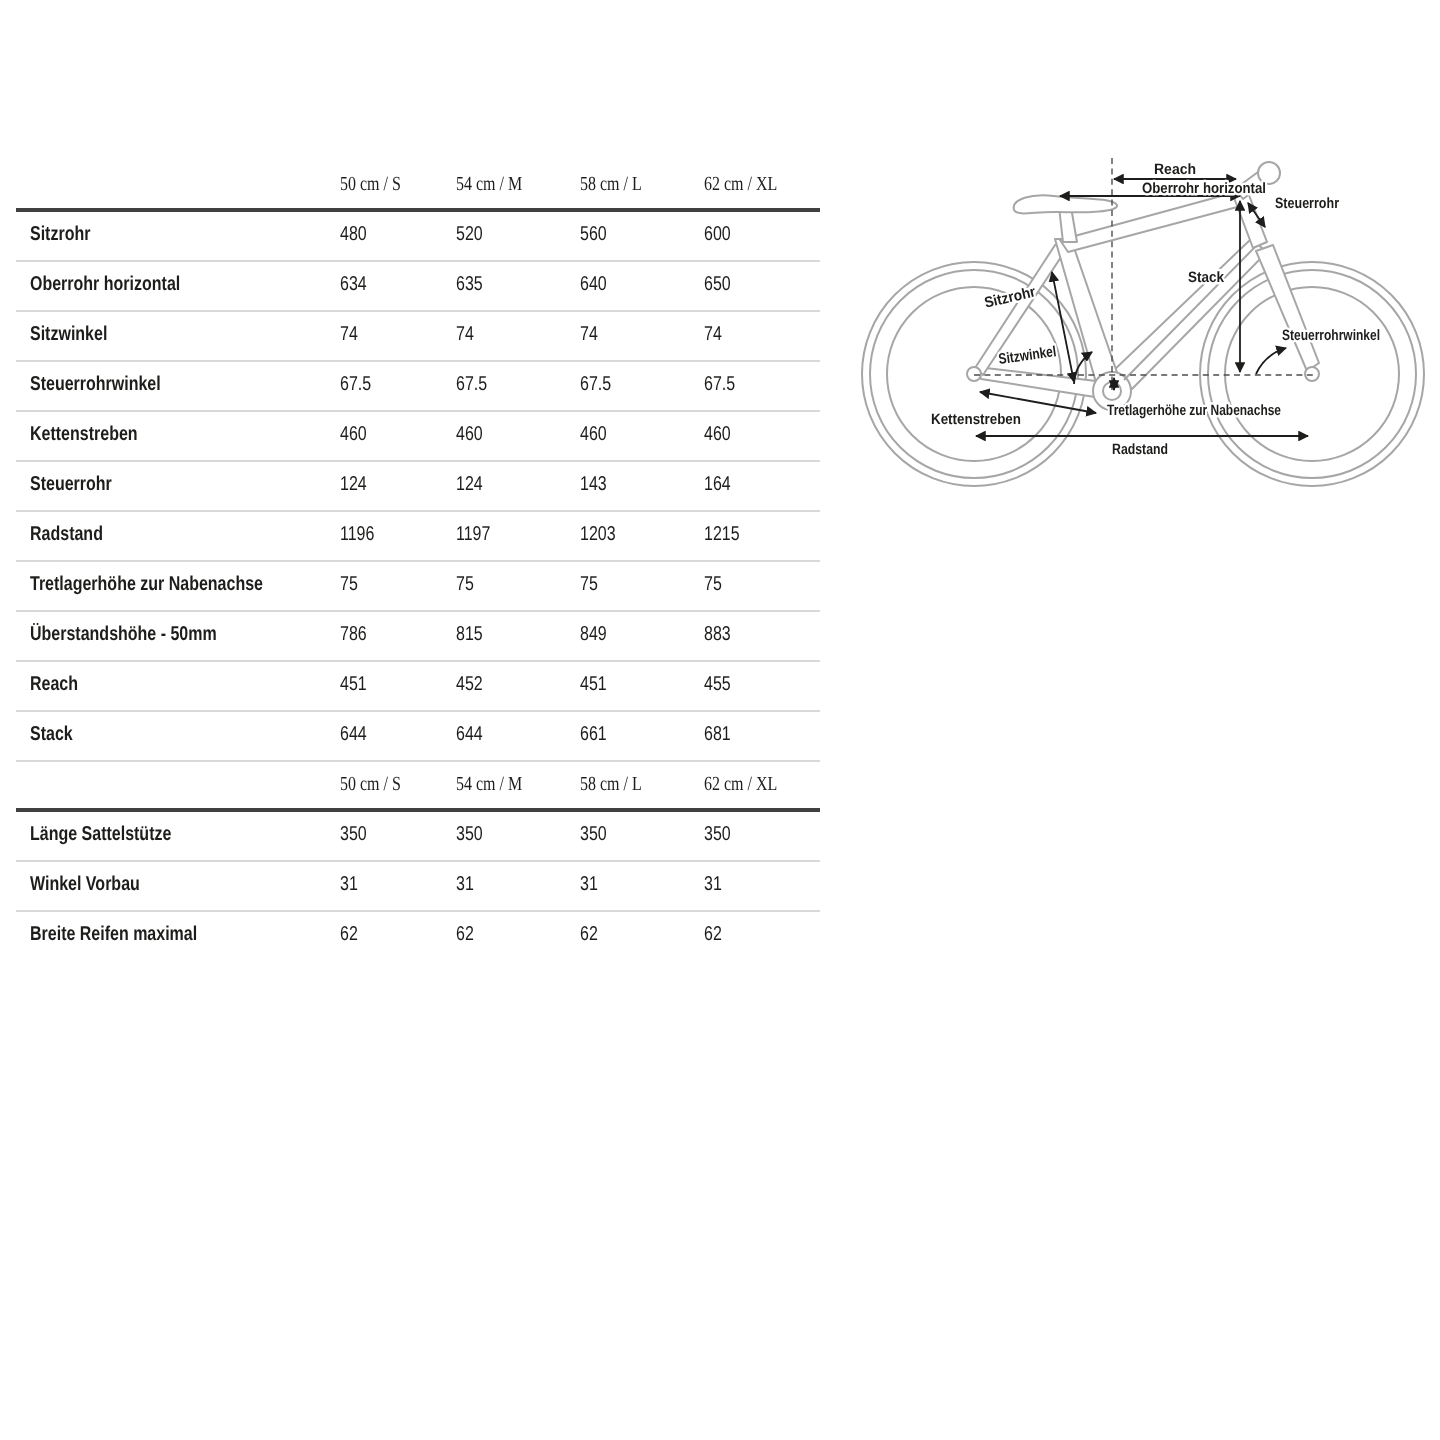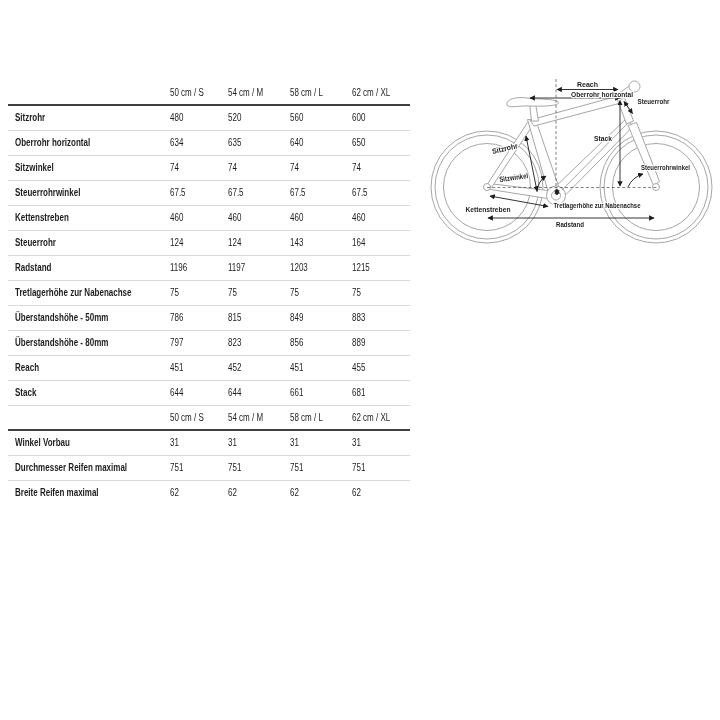--- a/index.html
+++ b/index.html
@@ -11,21 +11,21 @@
   .geo-table {
     position:absolute; left:8px; top:80px; width:402px;
     border-collapse:collapse; table-layout:fixed;
   }
   .geo-table tr { height:25px; }
   .geo-table th, .geo-table td {
     font-size:10px; color:#1d1d1b; text-align:left; vertical-align:middle;
     padding:0; white-space:nowrap; font-weight:normal; overflow:visible;
   }
   .geo-table td.label { font-weight:bold; padding-left:7px; }
-  .geo-table tr.header-row th { border-bottom:2px solid #404040; }
+  .geo-table tr.header-row th { border-bottom:2px solid #404040;font-family:Liberation Serif, serif; }
   .geo-table tr.data-row td { border-bottom:1px solid #d9d9d9; }
   .geo-table tbody tr.data-row:last-child td { border-bottom:none; }
   .sq { display:inline-block; transform:scaleX(0.8); transform-origin:0 50%; }
 
   
   .diagram { position:absolute; left:430px; top:60px; }
   .dlabel text {
     font-family:"Liberation Sans", sans-serif;
     font-size:7.5px; font-weight:bold; fill:#1d1d1b;
     stroke:#ffffff; stroke-width:2.4px; paint-order:stroke; stroke-linejoin:round;
@@ -109,27 +109,20 @@
           <td><span class="sq">75</span></td>
         </tr>
         <tr class="data-row">
           <td class="label"><span class="sq">Überstandshöhe - 50mm</span></td>
           <td><span class="sq">786</span></td>
           <td><span class="sq">815</span></td>
           <td><span class="sq">849</span></td>
           <td><span class="sq">883</span></td>
         </tr>
         <tr class="data-row">
-          <td class="label"><span class="sq">Überstandshöhe - 80mm</span></td>
-          <td><span class="sq">797</span></td>
-          <td><span class="sq">823</span></td>
-          <td><span class="sq">856</span></td>
-          <td><span class="sq">889</span></td>
-        </tr>
-        <tr class="data-row">
           <td class="label"><span class="sq">Reach</span></td>
           <td><span class="sq">451</span></td>
           <td><span class="sq">452</span></td>
           <td><span class="sq">451</span></td>
           <td><span class="sq">455</span></td>
         </tr>
         <tr class="data-row">
           <td class="label"><span class="sq">Stack</span></td>
           <td><span class="sq">644</span></td>
           <td><span class="sq">644</span></td>
@@ -137,32 +130,32 @@
           <td><span class="sq">681</span></td>
         </tr>
         <tr class="header-row">
           <th></th>
           <th><span class="sq">50 cm / S</span></th>
           <th><span class="sq">54 cm / M</span></th>
           <th><span class="sq">58 cm / L</span></th>
           <th><span class="sq">62 cm / XL</span></th>
         </tr>
         <tr class="data-row">
+          <td class="label"><span class="sq">Länge Sattelstütze</span></td>
+          <td><span class="sq">350</span></td>
+          <td><span class="sq">350</span></td>
+          <td><span class="sq">350</span></td>
+          <td><span class="sq">350</span></td>
+        </tr>
+        <tr class="data-row">
           <td class="label"><span class="sq">Winkel Vorbau</span></td>
           <td><span class="sq">31</span></td>
           <td><span class="sq">31</span></td>
           <td><span class="sq">31</span></td>
           <td><span class="sq">31</span></td>
-        </tr>
-        <tr class="data-row">
-          <td class="label"><span class="sq">Durchmesser Reifen maximal</span></td>
-          <td><span class="sq">751</span></td>
-          <td><span class="sq">751</span></td>
-          <td><span class="sq">751</span></td>
-          <td><span class="sq">751</span></td>
         </tr>
         <tr class="data-row">
           <td class="label"><span class="sq">Breite Reifen maximal</span></td>
           <td><span class="sq">62</span></td>
           <td><span class="sq">62</span></td>
           <td><span class="sq">62</span></td>
           <td><span class="sq">62</span></td>
         </tr>
       </tbody>
   </table>

